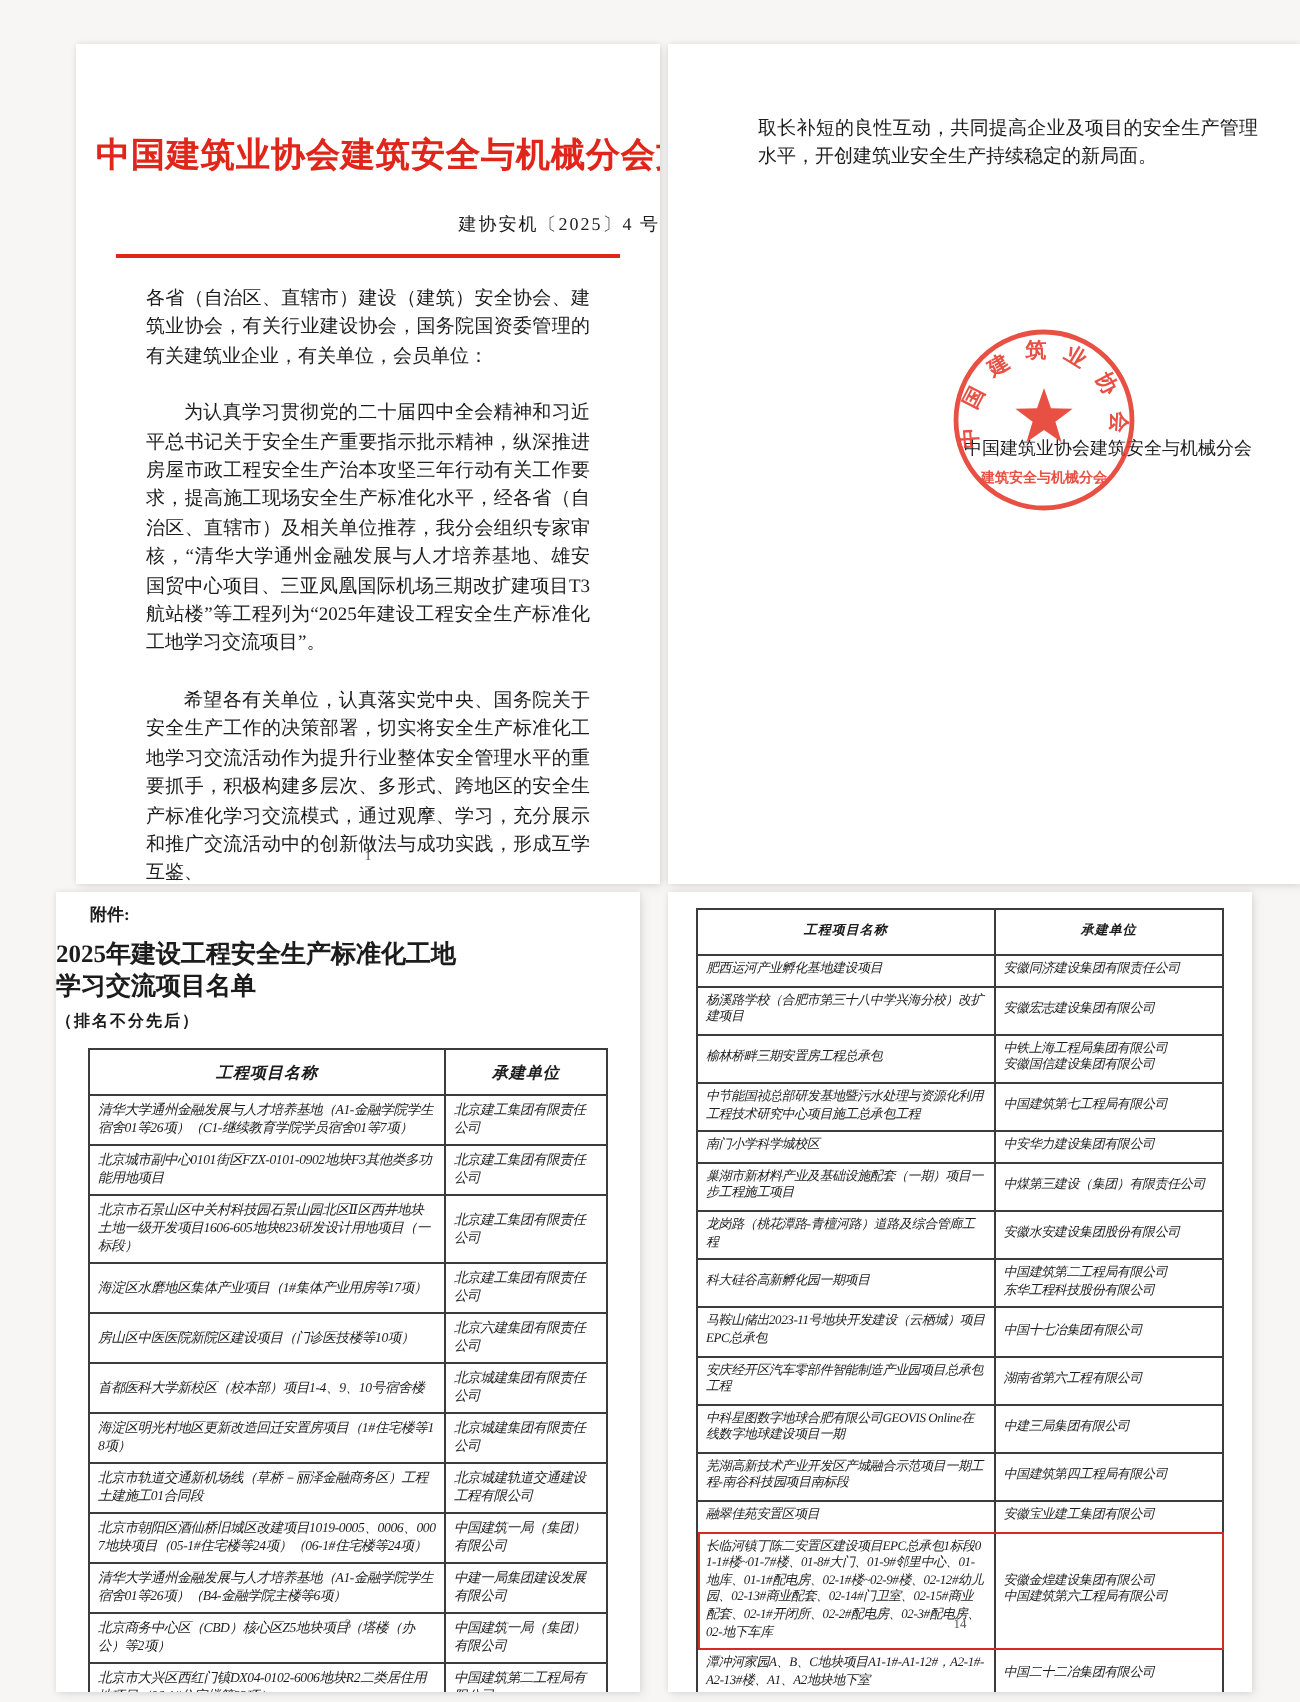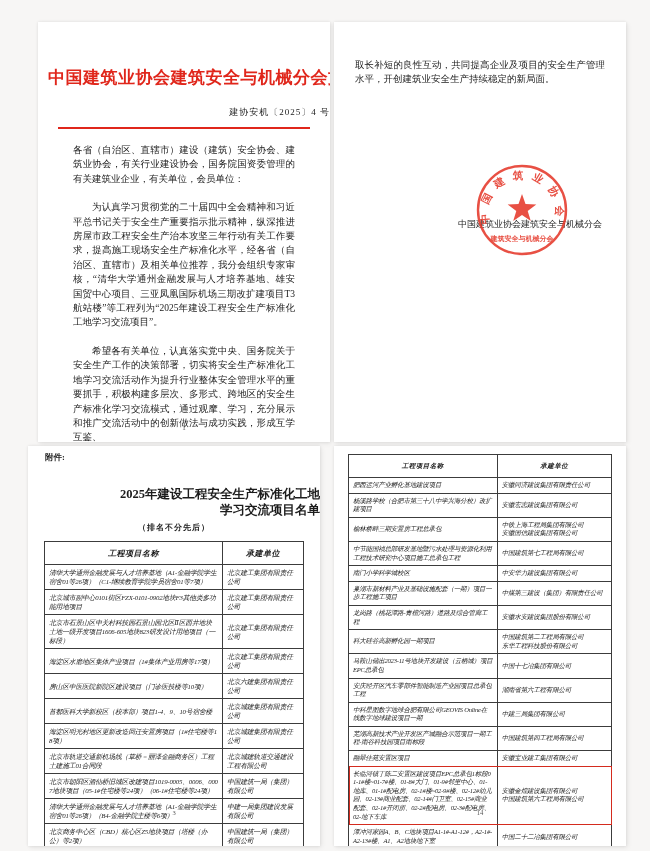--- a/index.html
+++ b/index.html
@@ -8,21 +8,21 @@
     background:#f7f6f5;
     font-family:"Liberation Serif","DejaVu Serif",serif;
     color:#1c1c1c;
   }
   .page{
     position:absolute;background:#ffffff;
     box-shadow:0 0 3px rgba(0,0,0,0.10), 2px 2px 5px rgba(0,0,0,0.06);
     overflow:hidden;
   }
   #page1{left:38px;top:22px;width:292px;height:420px;}
-  #page2{left:334px;top:22px;width:292px;height:420px;}
+  #page2{left:334px;top:22px;width:292px;height:420px;padding-left:24px;}
   #page3{left:28px;top:446px;width:292px;height:400px;}
   #page4{left:334px;top:446px;width:292px;height:400px;}
 
   
   .org-header{margin:44px 10px 0;text-align:center;color:#e0261b;
     font-size:17px;font-weight:bold;letter-spacing:.5px;white-space:nowrap;}
   .doc-number{text-align:right;font-size:9px;margin-top:17px;letter-spacing:1px;}
   .red-rule{height:2px;background:#e0261b;margin:8px 20px 0;}
   .doc-title{text-align:center;font-size:13.5px;font-weight:bold;margin-top:12px;
     line-height:19px;white-space:pre-line;}
@@ -34,23 +34,23 @@
 
   
   .cont-text{margin:36px 21px 0;font-size:9.5px;line-height:14.4px;text-align:justify;}
   .attachment-note{margin:40px 40px 0 36px;font-size:9px;line-height:15px;white-space:pre-line;}
   .sign-block{position:absolute;right:24px;top:194px;text-align:center;
     font-size:9px;line-height:16px;z-index:1;}
   .seal{position:absolute;left:140px;top:140px;z-index:2;opacity:.88;}
 
   
   .attach-label{margin:6px 0 0 17px;font-size:8.5px;font-weight:bold;}
-  .p3-title{text-align:right;font-size:12.5px;font-weight:bold;line-height:16px;
-    margin-top:22px;white-space:pre-line;}
-  .p3-subtitle{text-align:center;font-size:8px;font-weight:bold;margin-top:4px;letter-spacing:1px;}
+  .p3-title{text-align:left;font-size:12.5px;font-weight:bold;line-height:16px;
+    margin-top:5px;white-space:pre-line;}
+  .p3-subtitle{font-size:8px;font-weight:bold;margin-top:4px;letter-spacing:1px;}
   table.project-table{border-collapse:collapse;margin:8px auto 0;table-layout:fixed;}
   #page3 table.project-table{width:260px;}
   #page4 table.project-table{width:264px;margin-top:8px;}
   .project-table th,.project-table td{
     border:0.8px solid #3c3c3c;padding:3px 4px;vertical-align:middle;
     font-size:6.8px;line-height:9px;letter-spacing:-0.2px;word-break:break-all;font-style:italic;}
   .project-table th{font-size:8px;font-weight:bold;text-align:center;height:16px;letter-spacing:.5px;}
   #page3 .col-project{width:70%;}
   #page3 .col-contractor{width:30%;}
   #page4 .col-project{width:57%;}

